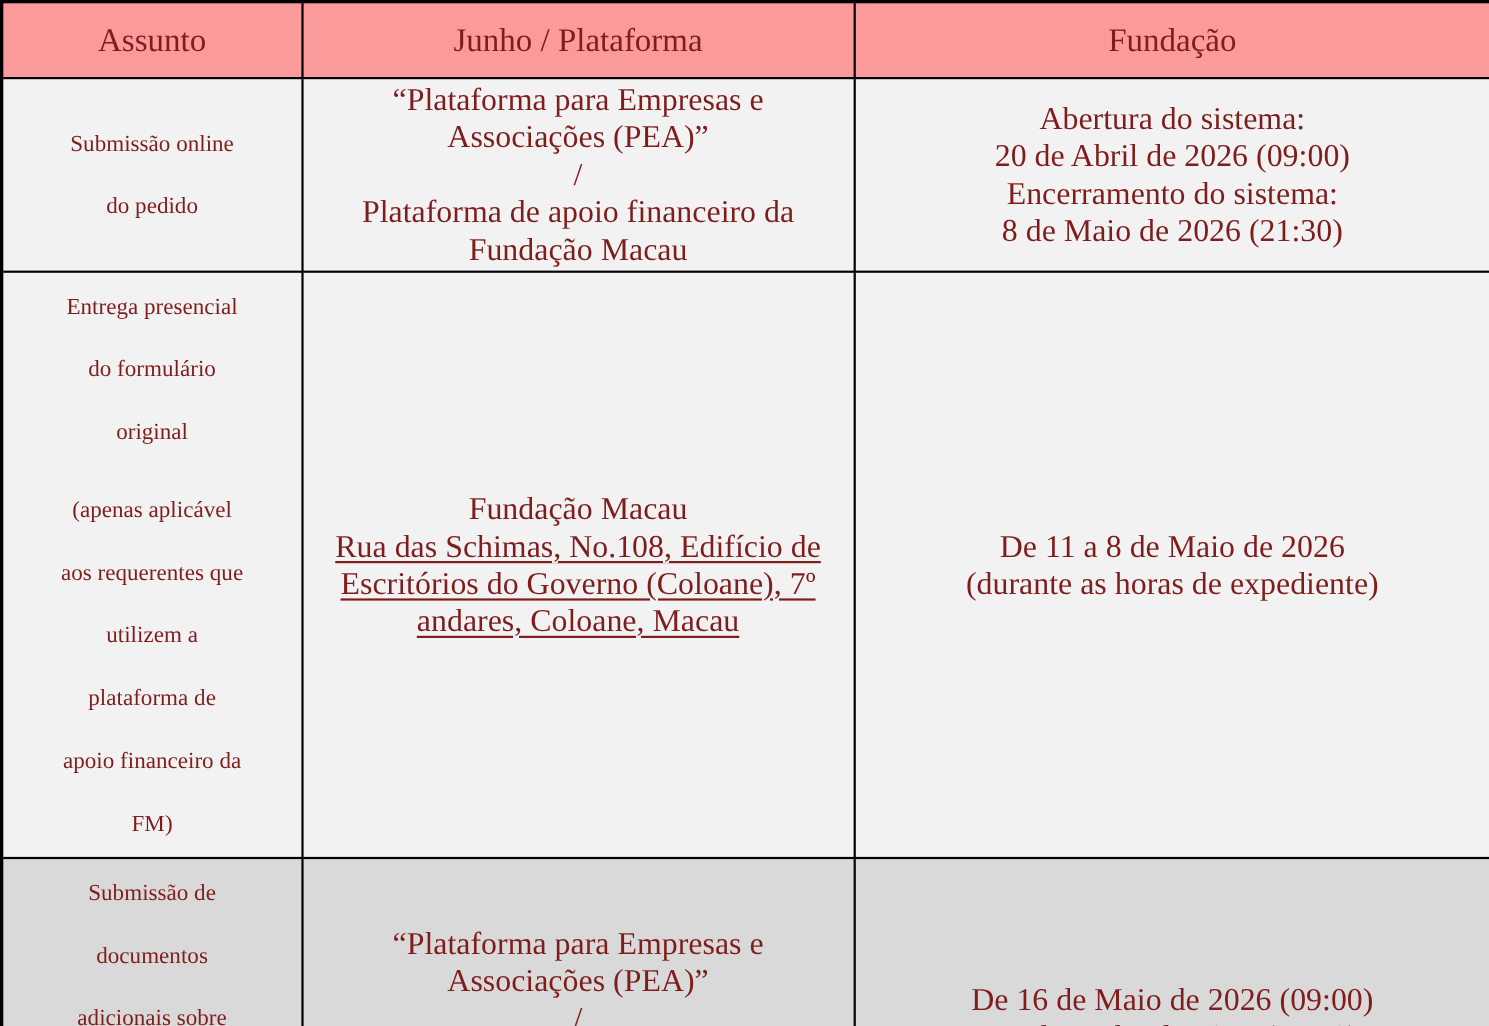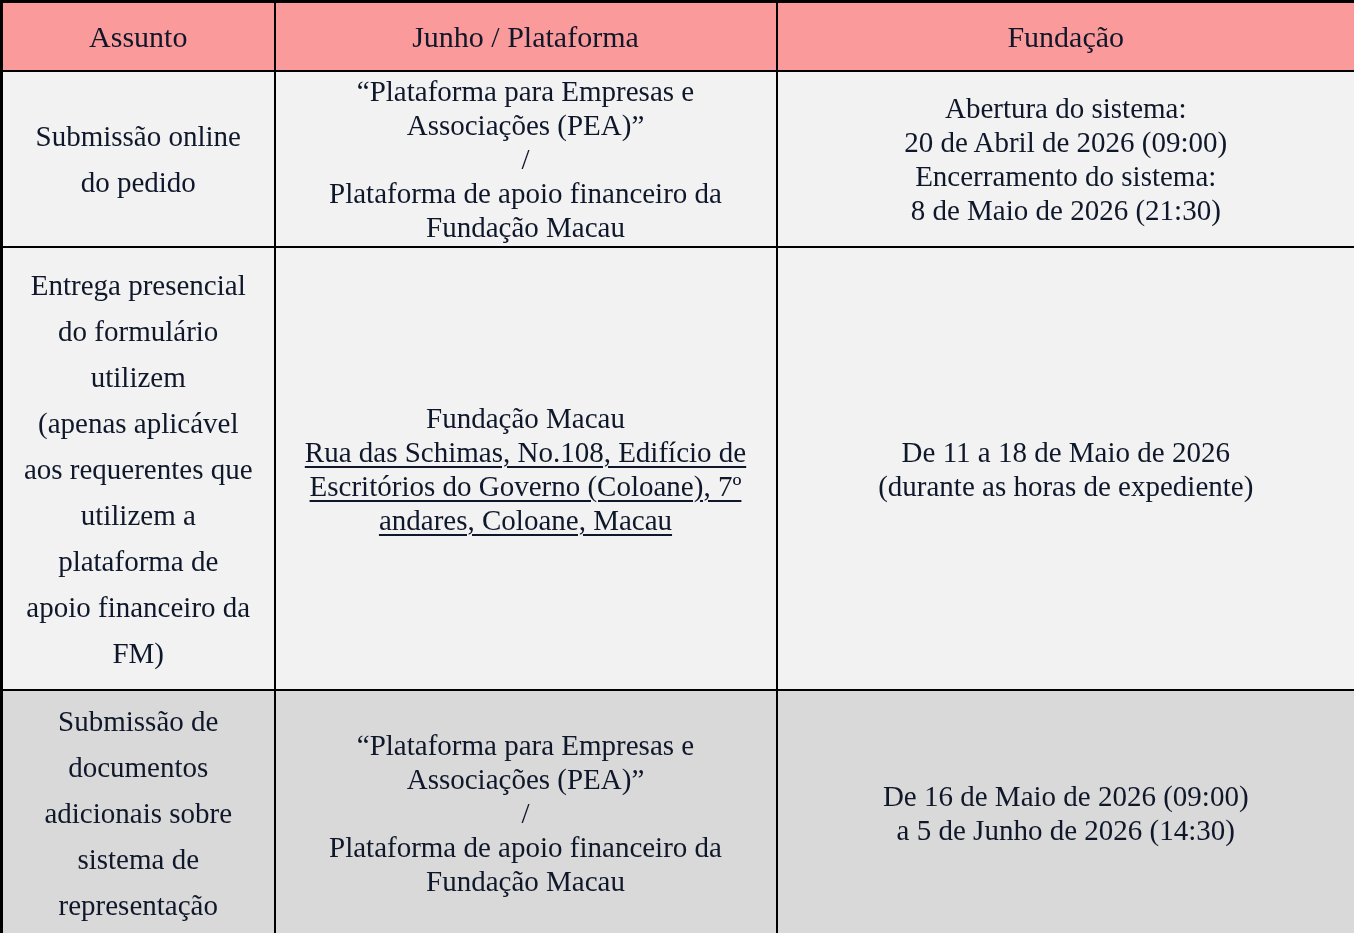--- a/index.html
+++ b/index.html
@@ -18,45 +18,45 @@
     width: 1354px;
     border: 3px solid var(--border-color, #000000);
   }
 
   table.schedule th,
   table.schedule td {
     border: 2px solid var(--border-color, #000000);
     text-align: center;
     vertical-align: middle;
     padding: 2px 6px;
-    color: #0f172a;
+    color: #7f1d1d;
     font-family: "Liberation Serif", "DejaVu Serif", serif;
   }
 
   
   tr.header-row th {
     background: var(--header-bg, #FB9A9A);
     font-weight: normal;
     font-size: 30px;
     height: 63px;
     line-height: 34px;
   }
 
   
   tr.row-light td { background: var(--row-light-bg, #F2F2F2); }
   tr.row-gray  td { background: var(--row-gray-bg, #D9D9D9); }
 
   
-  td.col-assunto { font-size: 29px; line-height: 46px; }
+  td.col-assunto { font-size: 21px; line-height: 57px; }
   td.col-local,
   td.col-periodo { font-size: 29px; line-height: 34px; }
 
   .txt { white-space: pre-line; }
 
-  .note-paragraph { }
+  .note-paragraph { margin-top: 14px; }
 
   .address {
     text-decoration: underline;
     text-decoration-thickness: 2px;
     text-underline-offset: 4px;
     text-align: center;
   }
 
   
   tr.r1 td { height: 166px; }
@@ -97,36 +97,36 @@
             <div class="txt">Abertura do sistema:
 20 de Abril de 2026 (09:00)
 Encerramento do sistema:
 8 de Maio de 2026 (21:30)</div>
           </td>
       </tr>
       <tr class="row-light r2">
         <td class="col-assunto">
           <div class="txt">Entrega presencial
 do formulário
-utilizem</div>
+original</div>
           <div class="txt note-paragraph">(apenas aplicável
 aos requerentes que
 utilizem a
 plataforma de
 apoio financeiro da
 FM)</div>
         </td>
         <td class="col-local">
           <div class="txt">Fundação Macau</div>
           <div class="txt address">Rua das Schimas, No.108, Edifício de
 Escritórios do Governo (Coloane), 7º
 andares, Coloane, Macau</div>
         </td>
         <td class="col-periodo">
-            <div class="txt">De 11 a 18 de Maio de 2026
+            <div class="txt">De 11 a 8 de Maio de 2026
 (durante as horas de expediente)</div>
           </td>
       </tr>
       <tr class="row-gray r3">
         <td class="col-assunto">
             <div class="txt">Submissão de
 documentos
 adicionais sobre
 sistema de
 representação</div>

